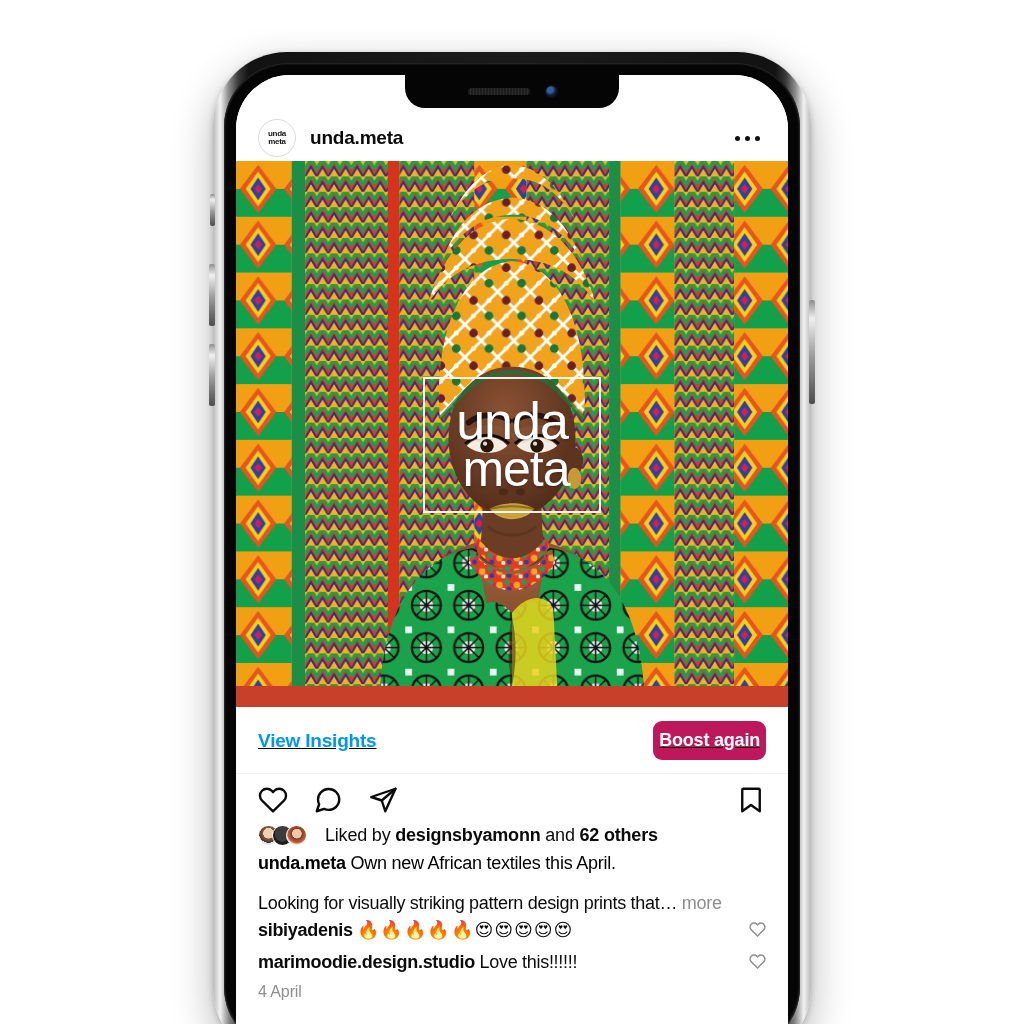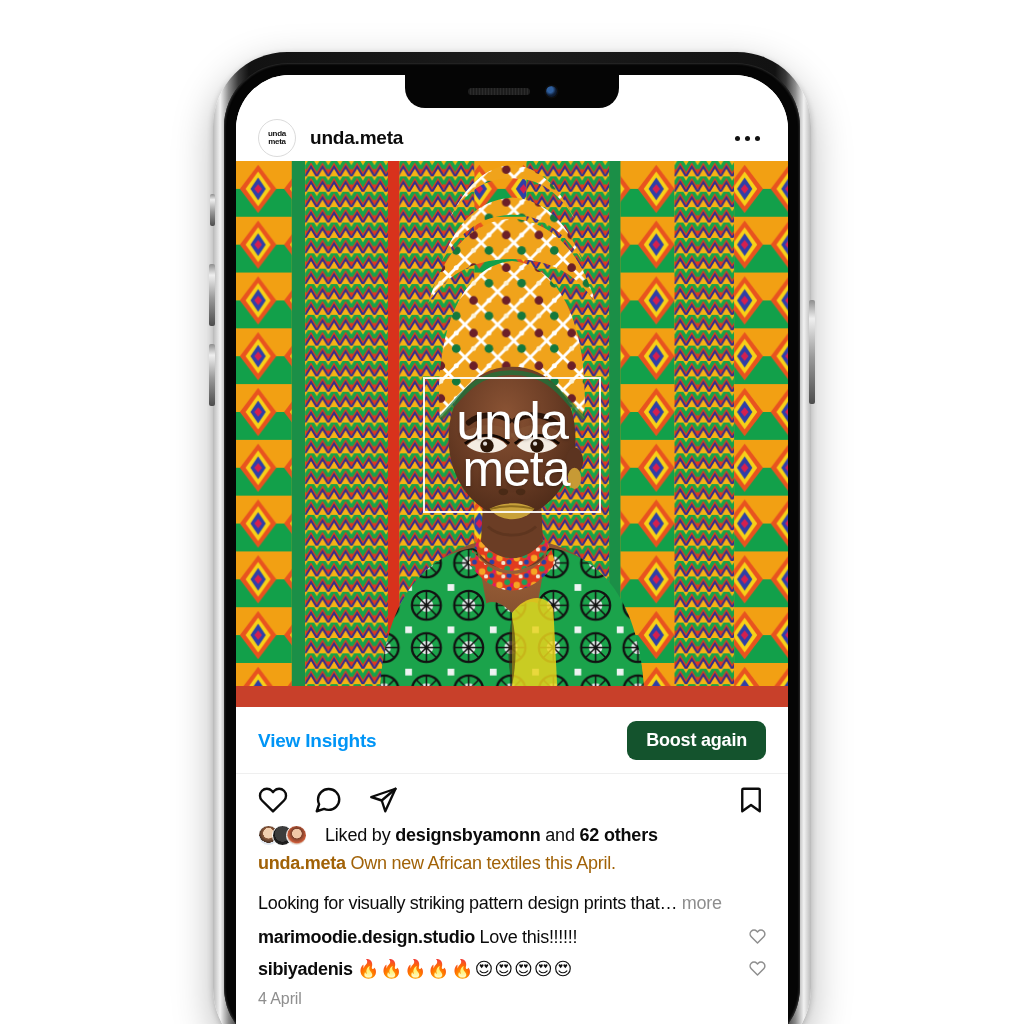--- a/index.html
+++ b/index.html
@@ -76,48 +76,48 @@
   }
   .wm b {
     display:block; color:#fff; font-weight:400; letter-spacing:-1px;
     font-size:52px; line-height:.92; text-shadow:0 1px 3px rgba(0,0,0,.25);
   }
   .wm b.two { font-size:50px; margin-left:8px; }
 
   
   .ig-insights {
     display:flex; align-items:center; justify-content:space-between;
-    padding:14px 22px 13px 22px; border-bottom:1px solid #efefef; flex:none;
+    padding:14px 22px 13px 22px; border-bottom:1px solid #efefef; flex:none;text-decoration:underline;
   }
   .view-insights { color:#0095f6; font-size:19px; font-weight:700; letter-spacing:-.2px; }
   .boost-btn {
-    background:#14532d; color:#fff; font-size:18px; font-weight:700;
-    border:none; border-radius:9px; padding:9px 19px; letter-spacing:-.2px; cursor:pointer;
+    background:#be185d; color:#fff; font-size:18px; font-weight:700;
+    border:none; border-radius:9px; padding:9px 6px; letter-spacing:-.2px; cursor:pointer;
   }
 
   
   .ig-actions { display:flex; align-items:center; padding:11px 22px 6px 22px; gap:25px; flex:none; }
   .ig-actions .spacer { margin-left:auto; }
 
   
   .ig-meta { padding:4px 22px 0 22px; flex:1; min-height:0; }
   .likes-row { display:flex; align-items:center; margin-bottom:4px;gap:8px; }
   .facepile { display:flex; margin-right:10px; }
   .fp { width:21px; height:21px; border-radius:50%; border:1.6px solid #fff; margin-left:-7px; background:#ddd; }
   .fp:first-child { margin-left:0; }
   .fp.a { background:radial-gradient(circle at 50% 38%, #f2d0b0 0 34%, #8d5a3b 36%, #4a3326 62%, #dfe6ee 64%); }
   .fp.b { background:radial-gradient(circle at 50% 42%, #3c3c3c 0 52%, #1a1a1a 54%, #2b2b2b 100%); }
   .fp.c { background:radial-gradient(circle at 52% 40%, #f0c6a6 0 30%, #7b3f2a 34%, #c95a38 60%, #e8e0d6 70%); }
   .likes-text { font-size:18px; color:#0b0b0b; letter-spacing:-.2px; }
   .likes-text b { font-weight:700; }
 
-  .caption { font-size:18px; color:#a16207; letter-spacing:-.25px; line-height:1.5; margin-bottom:14px; }
+  .caption { font-size:18px; color:#000000; letter-spacing:-.25px; line-height:1.5; margin-bottom:14px; }
   .caption b { font-weight:700; }
 
-  .caption2 { font-size:18px; color:#0b0b0b; letter-spacing:-.3px; line-height:1.4; margin-bottom:9px; white-space:nowrap; }
+  .caption2 { font-size:18px; color:#0b0b0b; letter-spacing:-.3px; line-height:1.4; margin-bottom:2px; white-space:nowrap; }
   .caption2 .more { color:#8e8e8e; }
 
   .comment { display:flex; align-items:flex-start; margin-bottom:8px; }
   .comment .ctext { font-size:18px; color:#0b0b0b; letter-spacing:-.3px; line-height:1.35; flex:1; white-space:nowrap; overflow:hidden; }
   .comment .ctext b { font-weight:700; }
   .emoji { font-family:"DejaVu Sans", sans-serif; letter-spacing:1px; }
   .cheart { flex:none; margin-left:10px; margin-top:3px; }
   .timestamp { font-size:16px; color:#8e8e8e; letter-spacing:-.1px; margin-top:6px; }
 </style>
 </head>
@@ -321,34 +321,34 @@
             </div>
             <div class="likes-text"><span>Liked by </span><b>designsbyamonn</b><span> and </span><b>62 others</b></div>
           </div>
 
           <div class="caption"><b>unda.meta</b><span> Own new African textiles this April.</span></div>
 
           <div class="caption2"><span>Looking for visually striking pattern design prints that…</span>
             <span class="more">more</span></div>
 
           <div class="comment">
+            <div class="ctext"><b>sibiyadenis</b>
+              <span class="emoji">🔥🔥🔥🔥🔥😍😍😍😍😍</span></div>
+            <svg class="cheart" width="17" height="17" viewBox="0 0 24 24" fill="none" stroke="#8e8e8e" stroke-width="2.1" stroke-linecap="round" stroke-linejoin="round">
+              <path d="M20.8 4.6a5.5 5.5 0 0 0-7.8 0L12 5.7l-1-1.1a5.5 5.5 0 0 0-7.8 7.8l8.8 8.7 8.8-8.7a5.5 5.5 0 0 0 0-7.8z"></path>
+            </svg>
+          </div>
+
+          <div class="comment">
             <div class="ctext"><b>marimoodie.design.studio</b>
               <span>Love this!!!!!!</span></div>
             <svg class="cheart" width="17" height="17" viewBox="0 0 24 24" fill="none" stroke="#8e8e8e" stroke-width="2.1" stroke-linecap="round" stroke-linejoin="round">
               <path d="M20.8 4.6a5.5 5.5 0 0 0-7.8 0L12 5.7l-1-1.1a5.5 5.5 0 0 0-7.8 7.8l8.8 8.7 8.8-8.7a5.5 5.5 0 0 0 0-7.8z"></path>
             </svg>
           </div>
 
-          <div class="comment">
-            <div class="ctext"><b>sibiyadenis</b>
-              <span class="emoji">🔥🔥🔥🔥🔥😍😍😍😍😍</span></div>
-            <svg class="cheart" width="17" height="17" viewBox="0 0 24 24" fill="none" stroke="#8e8e8e" stroke-width="2.1" stroke-linecap="round" stroke-linejoin="round">
-              <path d="M20.8 4.6a5.5 5.5 0 0 0-7.8 0L12 5.7l-1-1.1a5.5 5.5 0 0 0-7.8 7.8l8.8 8.7 8.8-8.7a5.5 5.5 0 0 0 0-7.8z"></path>
-            </svg>
-          </div>
-
           <div class="timestamp">4 April</div>
         </div>
 
       </div>
     </div>
   </div>
 </div>
 
 </body></html>

